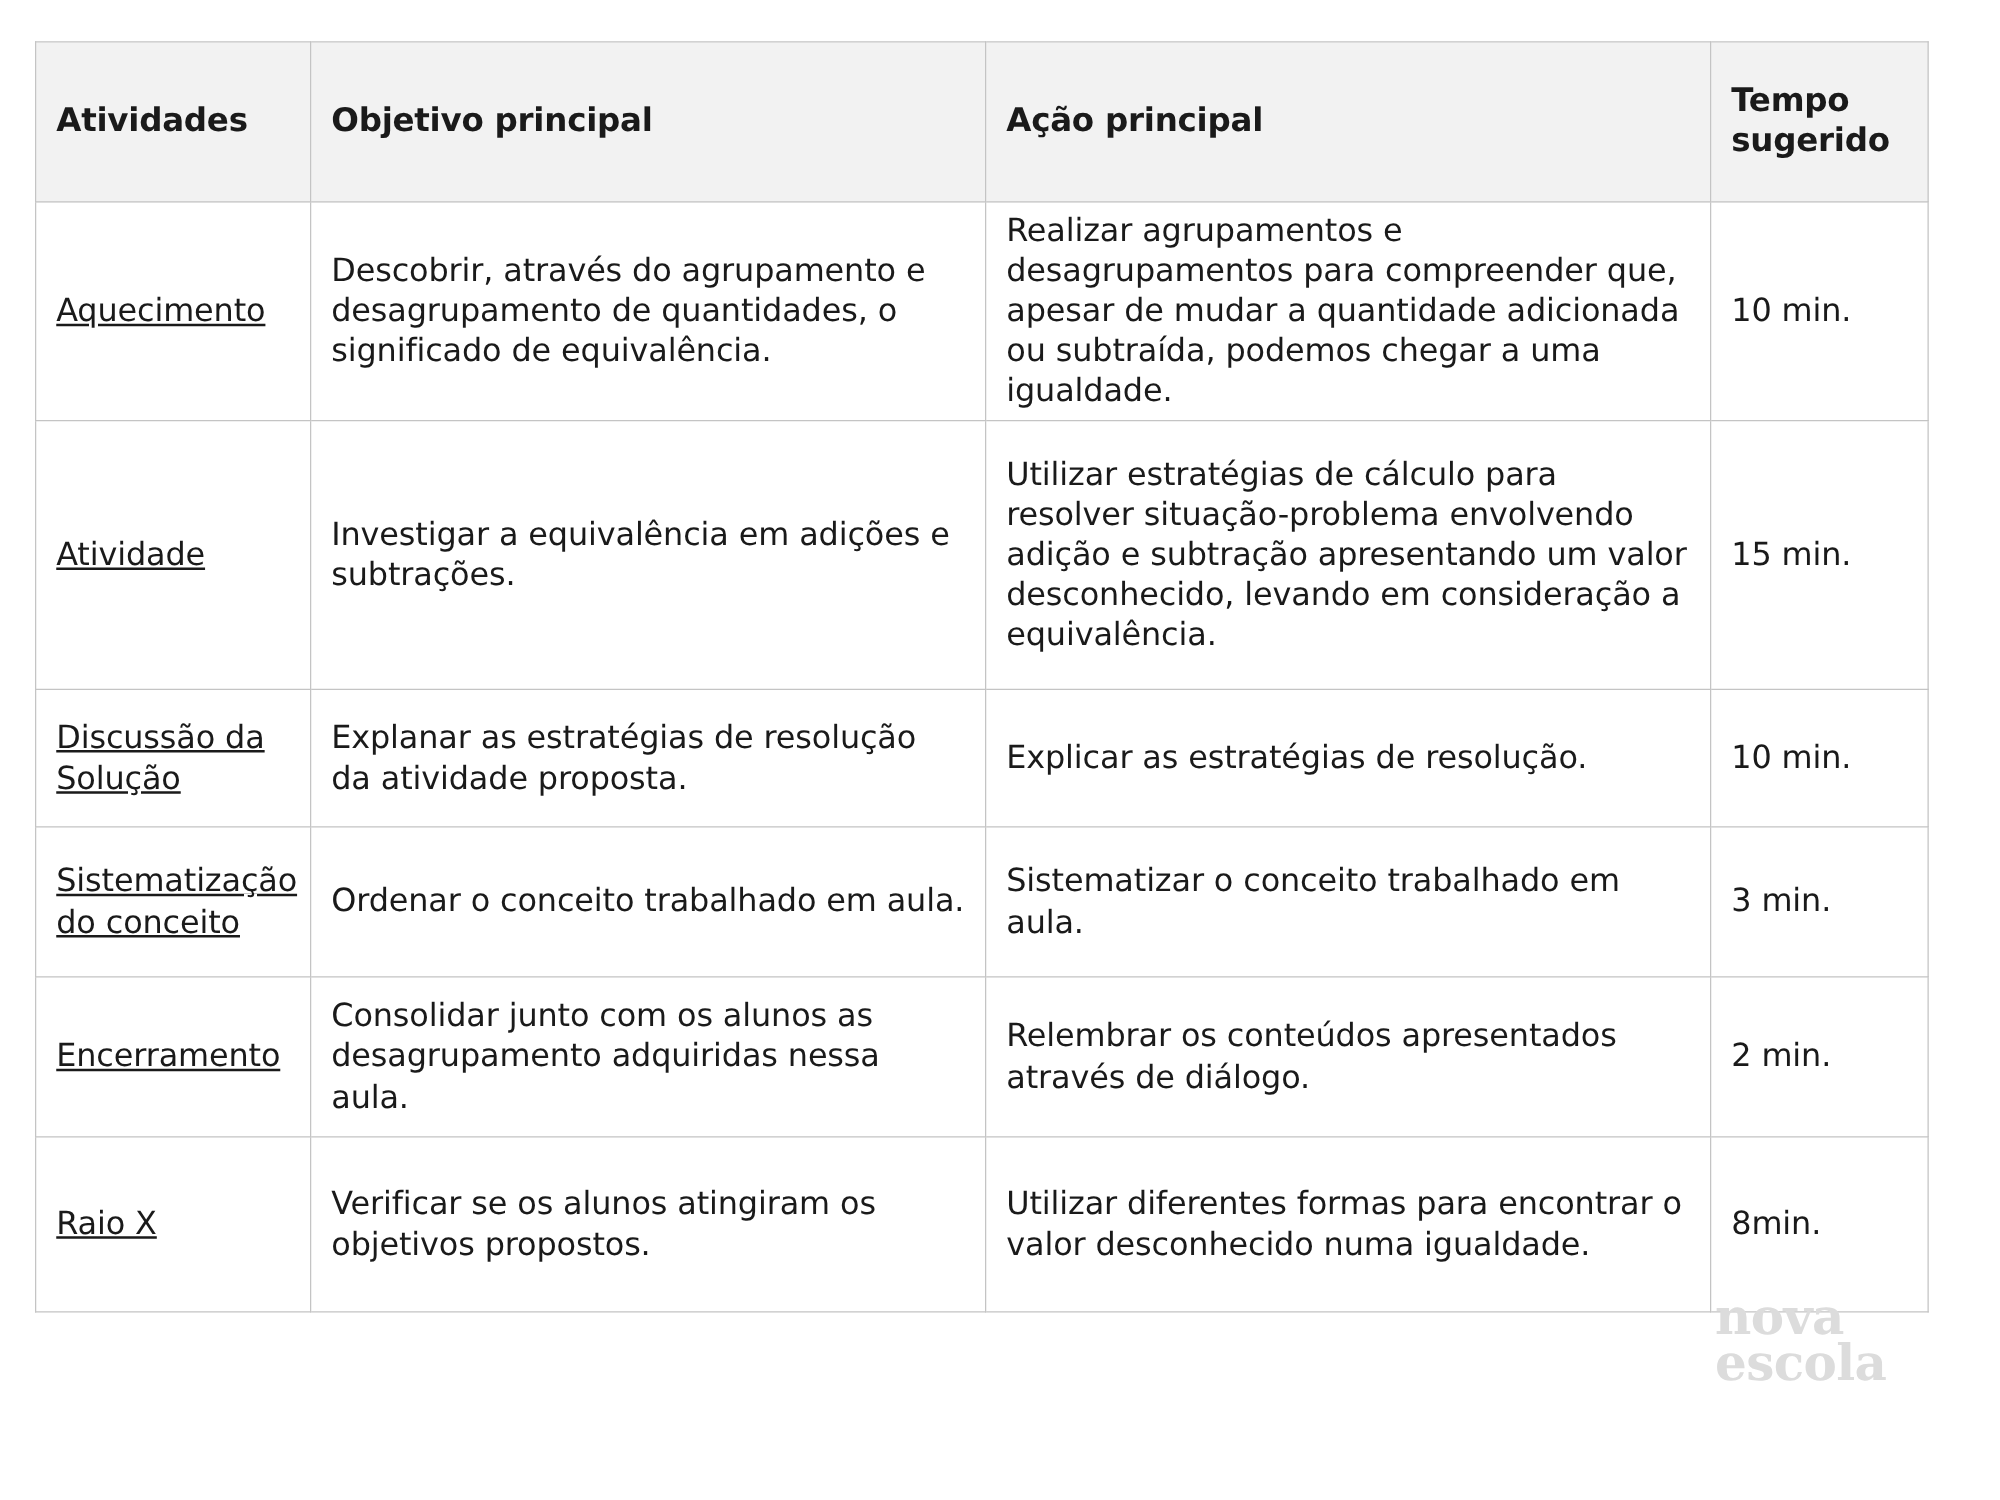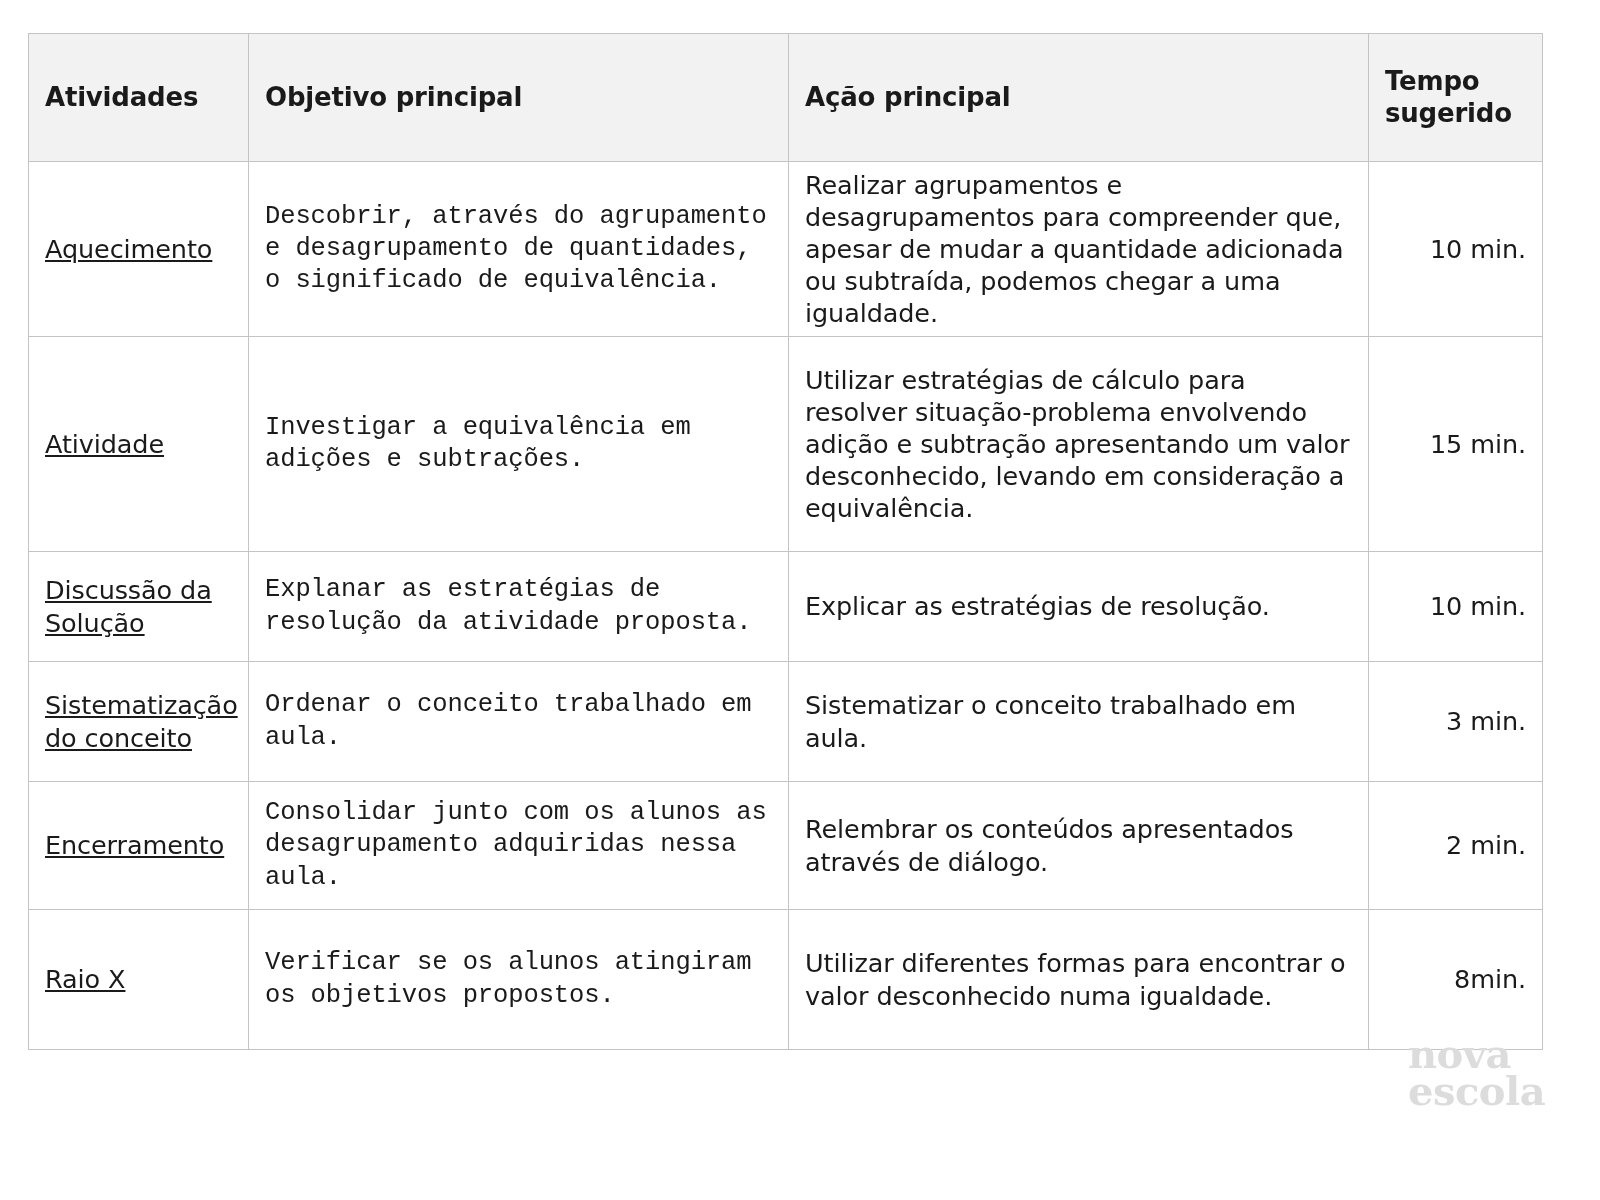--- a/index.html
+++ b/index.html
@@ -59,23 +59,23 @@
 
   #plan-table tbody td {
     font-weight: normal;
     font-size: 25.5px;
     line-height: 1.26;
     color: #1a1a1a;
     letter-spacing: -0.1px;
   }
 
   .cell-activity  { padding-left: 16px !important; text-decoration: underline; }
-  .cell-objective { padding-left: 16px !important; font-family: Liberation Mono, monospace; }
+  .cell-objective { padding-left: 16px !important; }
   .cell-action    { padding-left: 16px !important; margin-left: 15px; }
-  .cell-time      { padding-left: 16px !important; text-align: right; }
+  .cell-time      { padding-left: 16px !important; }
 
   
   tr.row-0 td { height: 175px; }
   tr.row-1 td { height: 215px; }
   tr.row-2 td { height: 110px; }
   tr.row-3 td { height: 120px; }
   tr.row-4 td { height: 128px; }
   tr.row-5 td { height: 140px; }
 
   
@@ -85,21 +85,20 @@
     top: 1036px;
     width: 170px;
     text-align: left;
     font-family: "DejaVu Serif", "Liberation Serif", serif;
     font-weight: bold;
     font-size: 40px;
     line-height: 0.92;
     color: #dcdcdc;
     letter-spacing: -0.5px;
     user-select: none;
-    margin-left: 36px;
   }
   #brand-logo .brand-line { display: block; }
 </style>
 </head>
 <body>
 
 <div id="page">
 
   <table id="plan-table">
     <colgroup>

